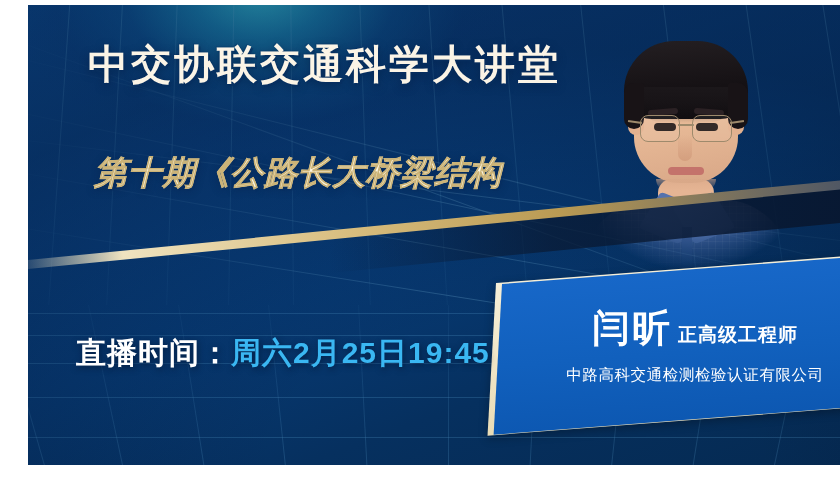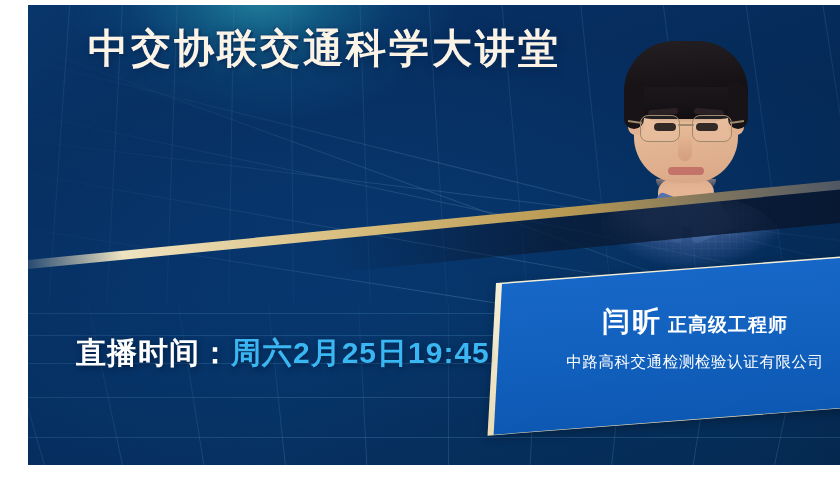--- a/index.html
+++ b/index.html
@@ -110,33 +110,33 @@
     background:linear-gradient(180deg,#1767c8 0%,#1160bd 55%,#0d58b2 100%);
     transform:skewY(-4.4deg) skewX(-3.2deg);
     transform-origin:left top;
   }
   .panel-text{
     position:absolute;left:494px;top:286px;width:346px;height:140px;
     text-align:center;color:#ffffff;
   }
   .speaker-line{margin-top:12px;white-space:nowrap;}
   .speaker-name{
-    font-size:28px;font-weight:bold;letter-spacing:2px;
+    font-size:38px;font-weight:bold;letter-spacing:2px;
     vertical-align:baseline;
   }
   .speaker-title{
     font-size:19px;font-weight:bold;letter-spacing:1px;margin-left:6px;
   }
   .speaker-org{
     margin-top:11px;font-size:15.5px;letter-spacing:.6px;color:#ffffff;white-space:nowrap;
   }
 
   
   .headline{
-    position:absolute;left:60px;top:16px;
+    position:absolute;left:60px;top:32px;
     font-size:40px;font-weight:bold;letter-spacing:3px;
     color:#fbf4e6;
     text-shadow:
       2px 2px 0 rgba(8,46,96,.65),
       -1px -1px 0 rgba(8,46,96,.35),
       0 3px 9px rgba(3,25,60,.55);
     white-space:nowrap;
   }
 
   
@@ -250,20 +250,21 @@
     <div class="panel-text">
       <div class="speaker-line">
         <span class="speaker-name">闫昕</span><span class="speaker-title">正高级工程师</span>
       </div>
       <div class="speaker-org">中路高科交通检测检验认证有限公司</div>
     </div>
 
     <div class="headline">中交协联交通科学大讲堂</div>
 
     <div class="subtitle">
+      <div>第十期《公路长大桥梁结构</div>
     </div>
 
     <div class="livetime">
       <span class="lt-label">直播时间：</span><span class="lt-value">周六2月25日19:45</span>
     </div>
 
   </div>
 </div>
 
 </body></html>

